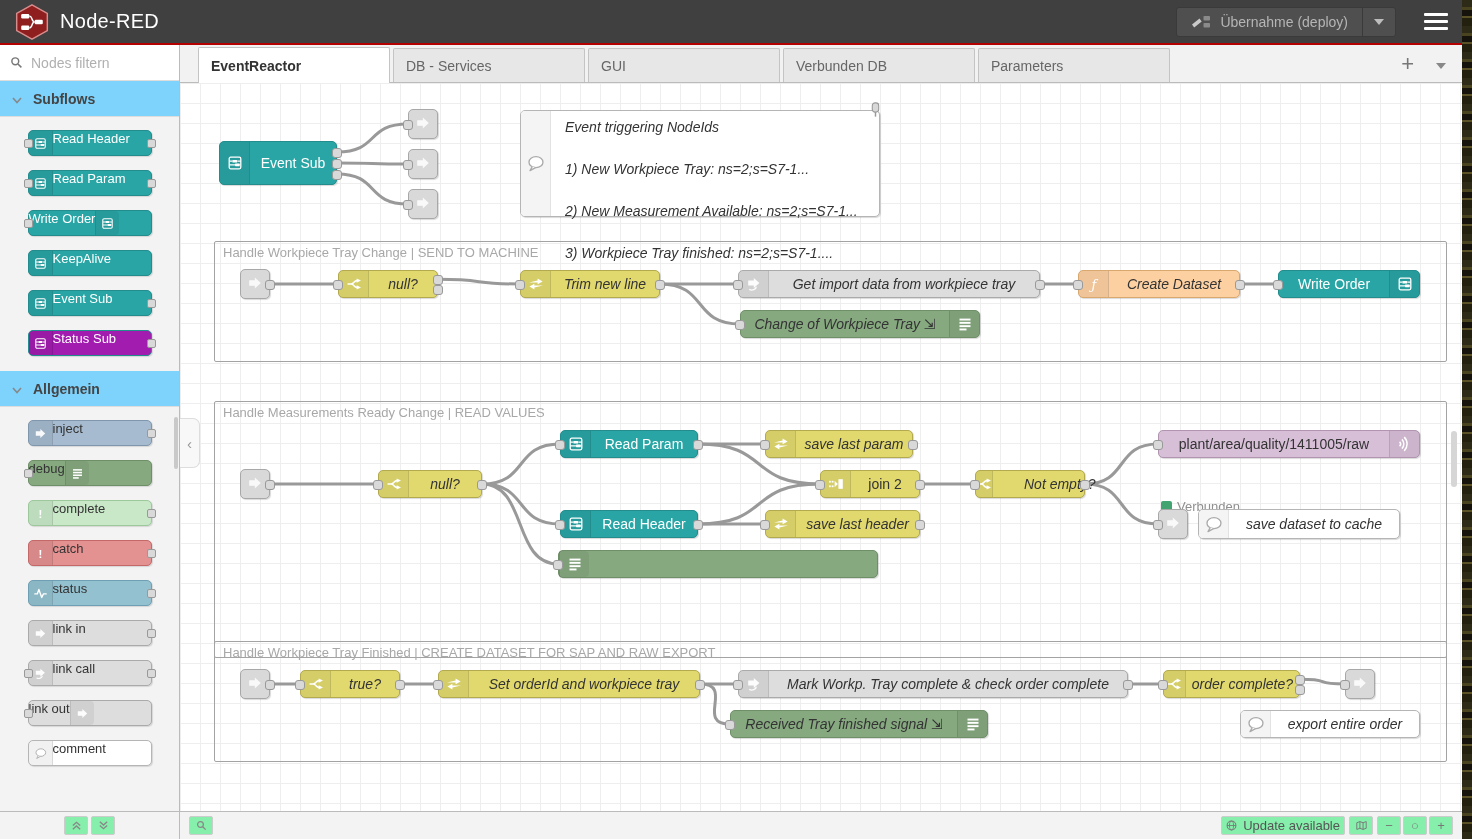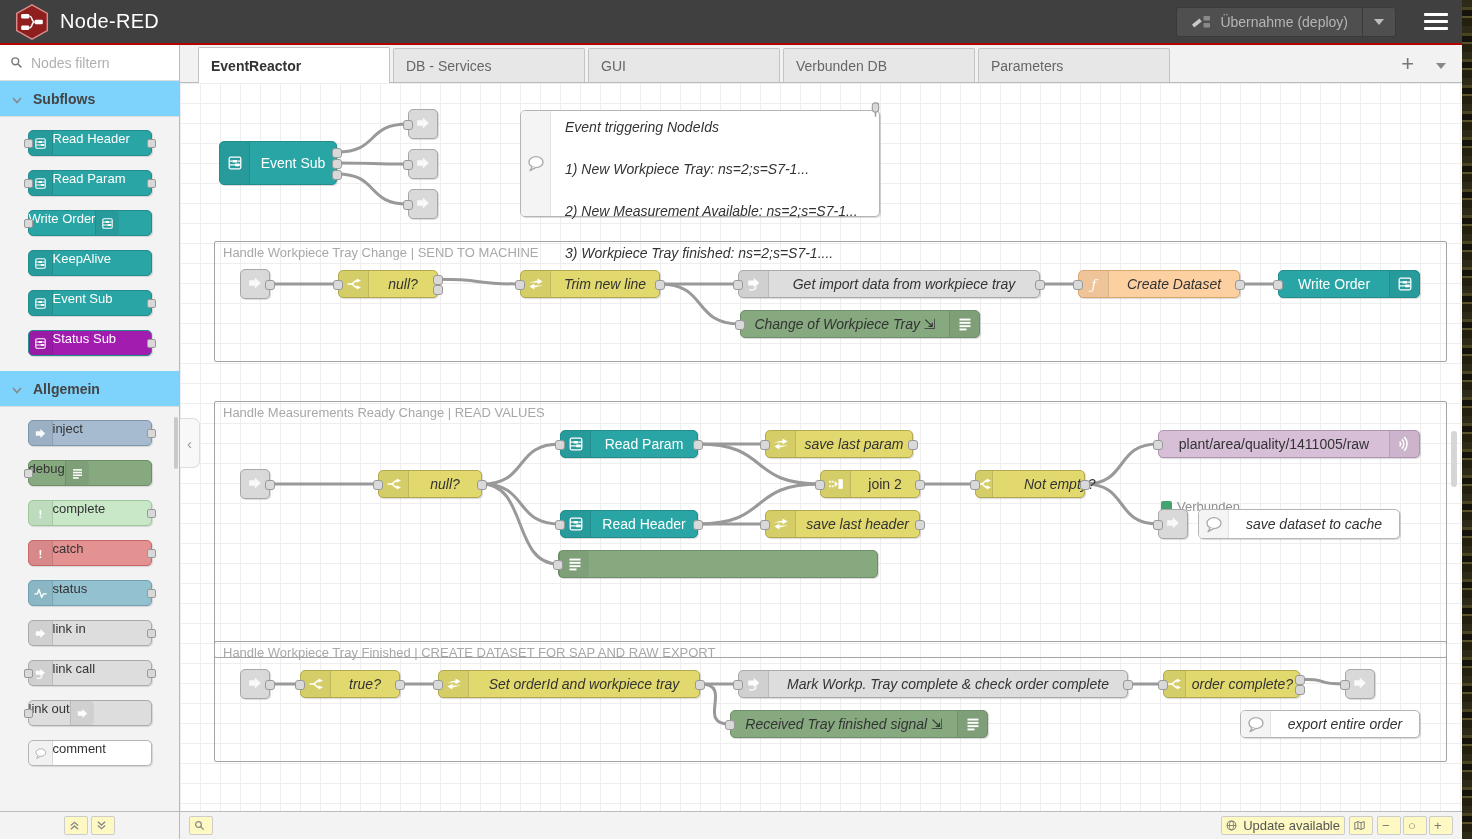--- a/index.html
+++ b/index.html
@@ -84,22 +84,22 @@
   .collapse-handle { position:absolute; left:0; top:335px; width:20px; height:50px; background:#f8f8f8;
                      border:1px solid #ddd; border-left:none; border-radius:0 7px 7px 0; color:#999;
                      display:flex; align-items:center; justify-content:center; font-size:15px; z-index:4; cursor:pointer; }
   .canvas-scrollbar { position:absolute; right:5px; top:348px; width:6px; height:56px; background:#d6d6d6; border-radius:3px; z-index:5; }
 
   
   .footer { position:absolute; left:0; top:811px; width:1462px; height:28px; background:#f3f3f3;
             border-top:1px solid #bbb; display:flex; }
   .footer-left { width:180px; border-right:1px solid #bbb; display:flex; justify-content:center;
                  align-items:center; gap:3px; }
-  .fbtn { height:19px; min-width:24px; background:#fef9c3; border:1px solid #ccc; border-radius:2px;
-          display:flex; align-items:center; color:#777; font-size:13px;
+  .fbtn { height:19px; min-width:24px; background:#86efac; border:1px solid #ccc; border-radius:2px;
+          display:flex; align-items:center; justify-content:center; color:#777; font-size:13px;
           padding:0 4px; cursor:pointer; }
   .fbtn svg { width:11px; height:11px; }
   .footer-right { flex:1; display:flex; align-items:center; padding:0 9px; gap:4px; }
   .update-btn { display:flex; align-items:center; gap:6px; font-size:13px; color:#555; }
   .zoom-group { display:flex; gap:2px; }
   .wallpaper { position:absolute; right:0; top:0; width:10px; height:839px;
                background:repeating-linear-gradient(180deg,#2e2a18 0 7px,#4a431f 7px 10px,#15130c 10px 16px,#5a5226 16px 18px,#23200f 18px 26px); }
 </style>
 </head>
 <body>

